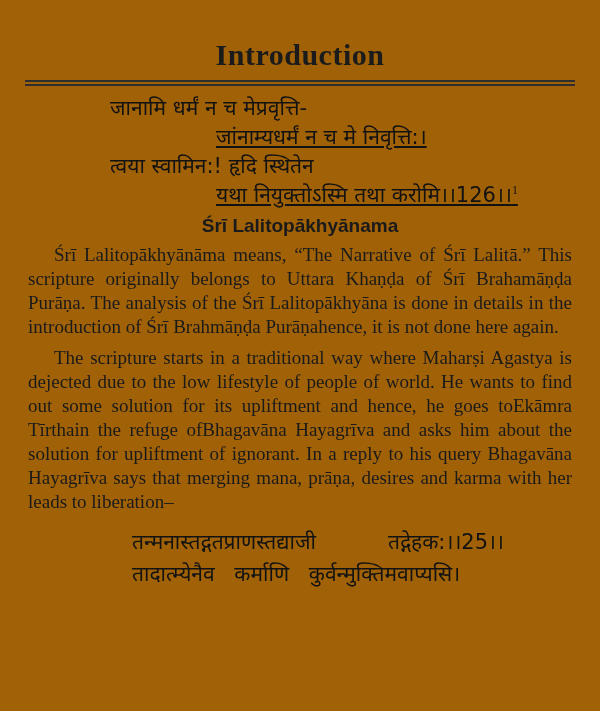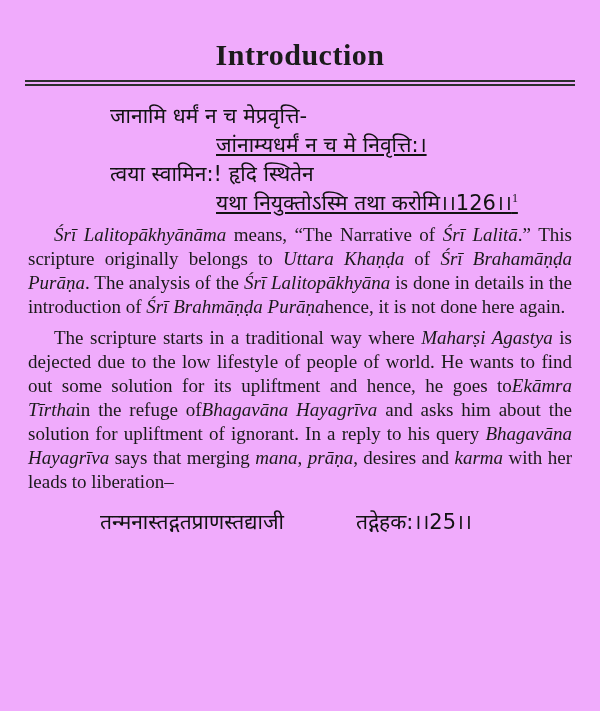--- a/index.html
+++ b/index.html
@@ -1,20 +1,20 @@
 <!DOCTYPE html>
 <html><head>
 <meta charset="utf-8">
 <style>
   html, body { margin: 0; padding: 0; background: #ffffff; }
   .page {
     width: 600px; height: 711px;
     box-sizing: border-box;
     padding: 38px 28px 0 28px;
-    background: #f0abfc;
+    background: #a16207;
     color: #161616;
     overflow: hidden;
     font-family: "Liberation Serif", serif;
   }
   .title {
     margin: 0;
     text-align: center;
     font-family: "Liberation Serif", serif;
     font-weight: 700;
     font-size: 30px;
@@ -22,21 +22,21 @@
     letter-spacing: 0.5px;
     color: #1b1b1b;
   }
   .double-rule {
     margin: 8px -3px 0 -3px;
     height: 2px;
     border-top: 2px solid #2e2e2e;
     border-bottom: 2px solid #2e2e2e;
   }
   .verse1 {
-    margin-top: 16px;
+    margin-top: 8px;
     padding-left: 82px;
     font-family: "DejaVu Sans", sans-serif;
     font-size: 21px;
     line-height: 29px;
     color: #121212;
   }
   .vline { white-space: nowrap; }
   .vline.ind { padding-left: 106px; text-decoration: underline; }
   .vline.ws { word-spacing: 6px; }
   .section-heading {
@@ -50,24 +50,24 @@
   }
   .para {
     margin: 5px 0 0 0;
     font-size: 19px;
     line-height: 24px;
     text-align: justify;
     text-indent: 26px;
     color: #1a1a1a;
   }
   .para.p2 { margin-top: 7px; }
-  .it { font-style: italic; }
+  .it { }
   .verse2 {
     margin-top: 12px;
-    margin-left: 72px;
+    margin-left: 104px;
     width: 372px;
     font-family: "DejaVu Sans", sans-serif;
     font-size: 21px;
     line-height: 32px;
     color: #121212;
   }
   .v2line { white-space: nowrap; }
   .v2split { display: flex; justify-content: space-between; white-space: nowrap; }
   .v2ws { word-spacing: 13px; }
   sup.fn {
@@ -86,25 +86,27 @@
 
   <div class="double-rule"></div>
 
   <div class="verse1">
     <div class="vline"><span>जानामि धर्मं न च मेप्रवृत्ति-</span></div>
     <div class="vline ind"><span>जांनाम्यधर्मं न च मे निवृत्ति:।</span></div>
     <div class="vline"><span>त्वया स्वामिन:! हृदि स्थितेन</span></div>
     <div class="vline ind"><span>यथा नियुक्तोऽस्मि तथा करोमि।।126।।</span><sup class="fn">1</sup></div>
   </div>
 
+  <h2 class="section-heading">Śrī Lalitopākhyānama</h2>
 
   <p class="para p1"><span class="it">Śrī Lalitopākhyānāma</span><span> means, “The Narrative of </span><span class="it">Śrī Lalitā</span><span>.” This scripture originally belongs to </span><span class="it">Uttara Khaṇḍa</span><span> of </span><span class="it">Śrī Brahamāṇḍa Purāṇa</span><span>. The analysis of the </span><span class="it">Śrī Lalitopākhyāna</span><span> is done in details in the introduction of </span><span class="it">Śrī Brahmāṇḍa Purāṇa</span><span>hence, it is not done here again.</span></p>
 
   <p class="para p2"><span>The scripture starts in a traditional way where </span><span class="it">Maharṣi Agastya</span><span> is dejected due to the low lifestyle of people of world. He wants to find out some solution for its upliftment and hence, he goes to</span><span class="it">Ekāmra Tīrtha</span><span>in the refuge of</span><span class="it">Bhagavāna Hayagrīva</span><span> and asks him about the solution for upliftment of ignorant. In a reply to his query </span><span class="it">Bhagavāna Hayagrīva</span><span> says that merging </span><span class="it">mana</span><span>, </span><span class="it">prāṇa</span><span>, desires and </span><span class="it">karma</span><span> with her leads to liberation–</span></p>
 
   <div class="verse2">
     <div class="v2line v2split">
       <span>तन्मनास्तद्गतप्राणस्तद्याजी</span>
       <span>तद्गेहक:।।25।।</span>
     </div>
+    <div class="v2line v2ws"><span>तादात्म्येनैव कर्माणि कुर्वन्मुक्तिमवाप्यसि।</span></div>
   </div>
 
 </div>
 
 </body></html>

